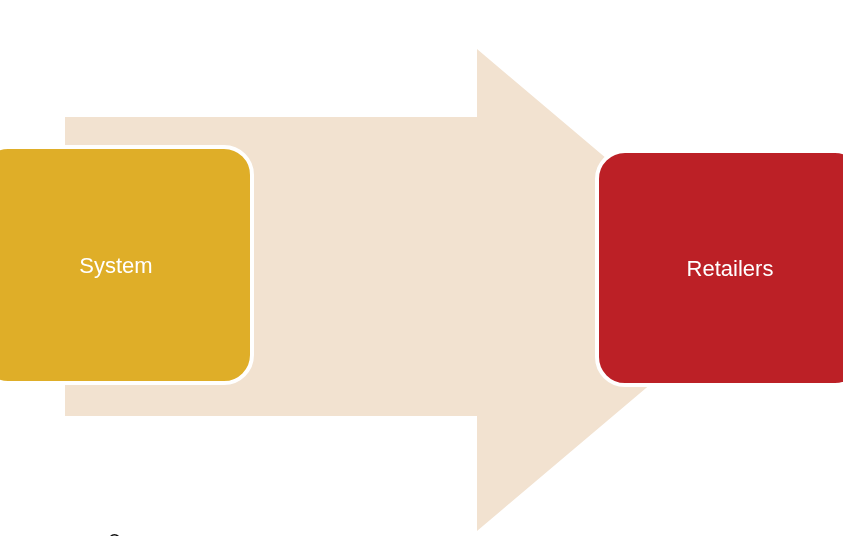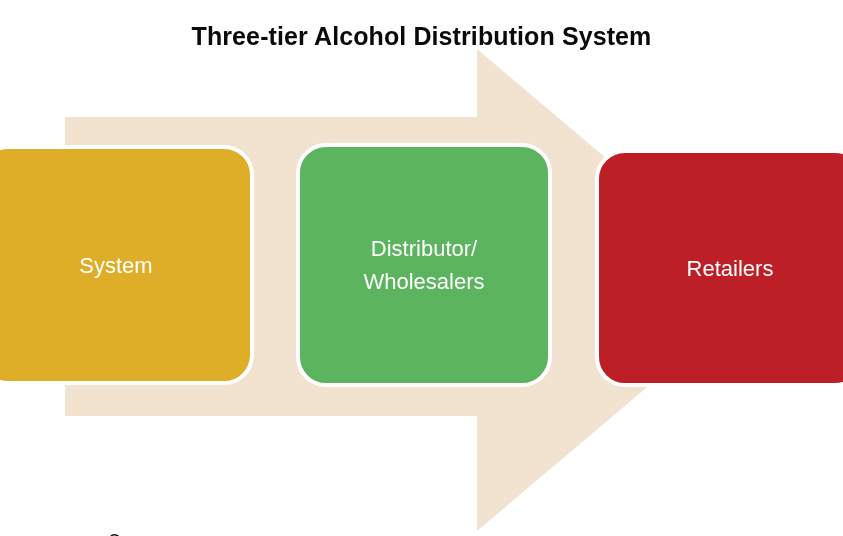--- a/index.html
+++ b/index.html
@@ -94,30 +94,25 @@
 </style>
 </head>
 <body>
 
 <div id="canvas">
 
   <svg id="arrow-layer" viewBox="0 0 843 536" preserveAspectRatio="none" xmlns="http://www.w3.org/2000/svg">
     <polygon points="65,117 477,117 477,49 762,290 477,531 477,416 65,416" fill="#F2E2D0"></polygon>
   </svg>
 
-  <div id="diagram-title">Three-tier Alcohol Distribution System</div>
 
   <div id="box-brewer" class="tier-box" style="background:#DFAE28;">
     <span class="tier-label">System</span>
   </div>
 
-  <div id="box-distributor" class="tier-box" style="background:#5CB45E;">
-    <span class="tier-label">Distributor/
-Wholesalers</span>
-  </div>
 
   <div id="box-retailers" class="tier-box" style="background:#BC2026;">
     <span class="tier-label">Retailers</span>
   </div>
 
   <div id="bottom-clipped-glyph">
     <span>o</span>
   </div>
 
 </div>

